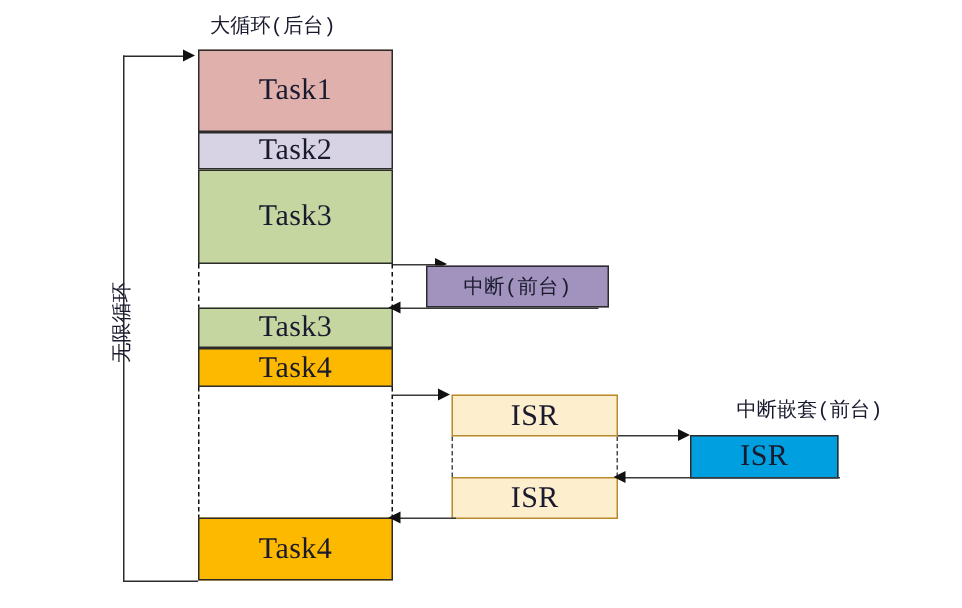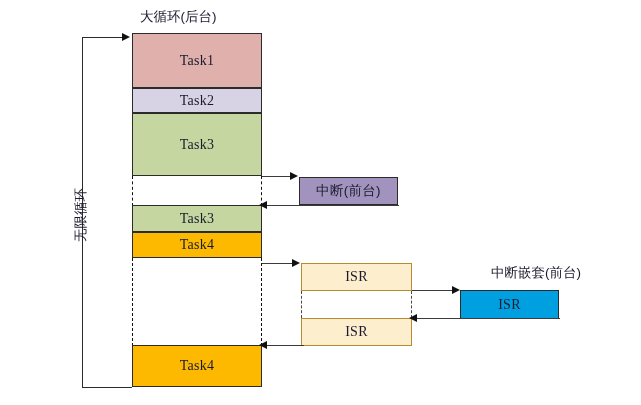--- a/index.html
+++ b/index.html
@@ -16,33 +16,33 @@
     overflow: hidden;
   }
   .box {
     position: absolute;
     box-sizing: border-box;
     border: 1px solid #2b2b2b;
     display: flex;
     align-items: center;
     justify-content: center;
     color: #1a1a2e;
-    font-size: 14px;
+    font-size: 20px;
     letter-spacing: 0.3px;
     white-space: nowrap;
   }
   .label {
     position: absolute;
     color: #1a1a2e;
     font-size: 14px;
     white-space: nowrap;
     font-family: "Liberation Serif", "DejaVu Serif", serif;
   }
   .label-cn {
-    font-family: Liberation Sans, sans-serif;
+    font-family: Liberation Mono, monospace;
     font-size: 13.5px;
   }
   .vline-solid {
     position: absolute;
     border-left: 1.4px solid #2b2b2b;
   }
   .hline-solid {
     position: absolute;
     border-top: 1.4px solid #2b2b2b;
   }
@@ -114,21 +114,21 @@
 
   <div class="box" style="left:132px; top:205px; width:130px; height:27px; background:#c5d6a0;">Task3</div>
 
   <div class="box" style="left:132px; top:232px; width:130px; height:26px; background:#fcb900;">Task4</div>
 
   <div class="box" style="left:132px; top:345px; width:130px; height:42px; background:#fcb900;">Task4</div>
 
   <div class="conn" style="left:262px; top:176px; width:32px;"></div>
   <div class="arrow-r" style="left:290px; top:172px;"></div>
 
-  <div class="box label-cn" style="left:299px; top:177px; width:99px; height:28px; background:#a193bd;">中断(前台)</div>
+  <div class="box label-cn" style="left:284px; top:177px; width:122px; height:28px; background:#a193bd;">中断(前台)</div>
 
   <div class="conn" style="left:266px; top:205px; width:133px;"></div>
   <div class="arrow-l" style="left:259px; top:201px;"></div>
 
   <div class="conn" style="left:262px; top:263px; width:34px;"></div>
   <div class="arrow-r" style="left:292px; top:259px;"></div>
 
   <div class="box" style="left:301px; top:263px; width:111px; height:28px; background:#fdeecd; border-color:#b98a2e;">ISR</div>
 
   <div class="vline-dashed-thin" style="left:301px; top:291px; height:27px;"></div>

